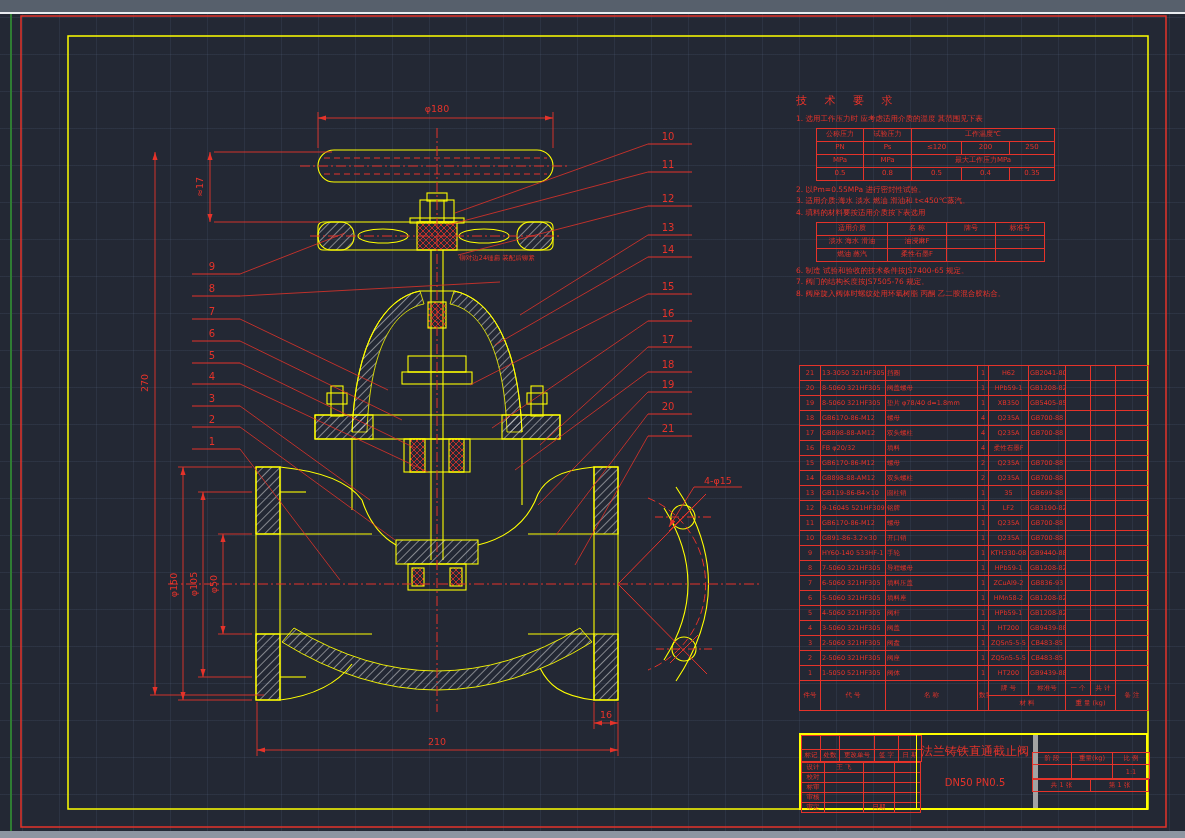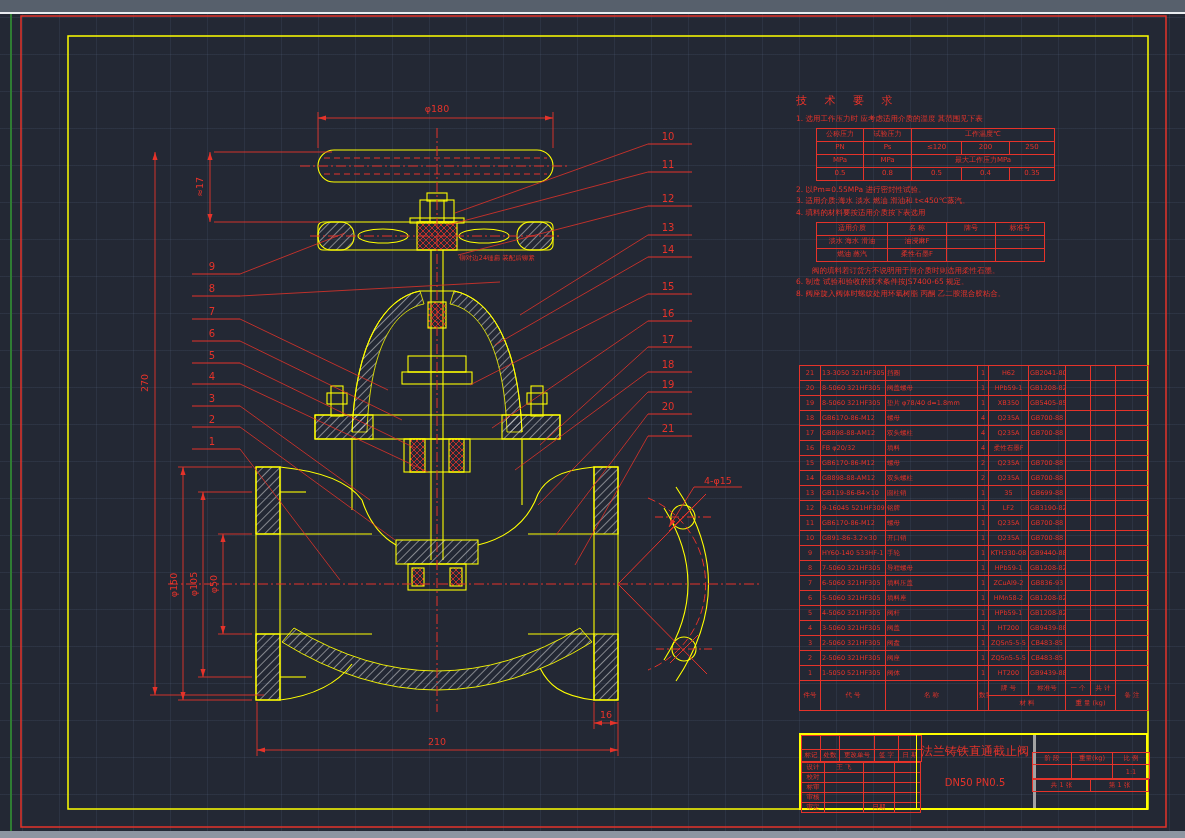--- a/index.html
+++ b/index.html
@@ -30,21 +30,21 @@
           white-space:nowrap;padding:0 1px;text-align:center;}
   .bom td.l{text-align:left;}
   
   .tb{position:absolute;left:799px;top:733px;width:349px;height:77px;border:2px solid #ffff00;
       box-sizing:border-box;color:#e5332a;}
   .tb table{border-collapse:collapse;table-layout:fixed;border-radius:12px;}
   .tb td{border:1px solid #e5332a;font-size:6.5px;color:#e5332a;text-align:center;
          white-space:nowrap;overflow:hidden;padding:0;}
   .tb-left{position:absolute;left:0;top:0;}
   .tb-center{position:absolute;left:115px;top:0;width:116px;height:73px;border-left:1px solid #ffff00;
-             border-right:3px solid #a3a3a3;}
+             border-right:5px solid #a3a3a3;}
   .tb-title{position:absolute;left:0;top:8px;width:116px;text-align:center;font-size:12px;
             white-space:nowrap;}
   .tb-model{position:absolute;left:0;top:42px;width:116px;text-align:center;font-size:10px;}
   .tb-right{position:absolute;left:231px;top:0;width:114px;}
 </style>
 </head>
 <body>
 
 <div class="screen">
   <div class="gridbg"></div>
@@ -318,22 +318,22 @@
         <td></td>
       </tr>
       <tr>
         <td>燃油 蒸汽</td>
         <td>柔性石墨F</td>
         <td></td>
         <td></td>
       </tr>
     </tbody>
       </table>
-    <div class="note">阀的填料若订货方不说明用于何介质时则选用柔性石墨。</div>
     <div class="item">6. 制造 试验和验收的技术条件按JS7400-65 规定。</div>
+    <div class="item">7. 阀门的结构长度按JS7505-76 规定。</div>
     <div class="item">8. 阀座旋入阀体时螺纹处用环氧树脂 丙酮 乙二胺混合胶粘合。</div>
   </div>
 
   <div class="bom">
     <table>
       <colgroup>
         <col style="width:21px">
           <col style="width:65px">
           <col style="width:92px">
         <col style="width:11px">

